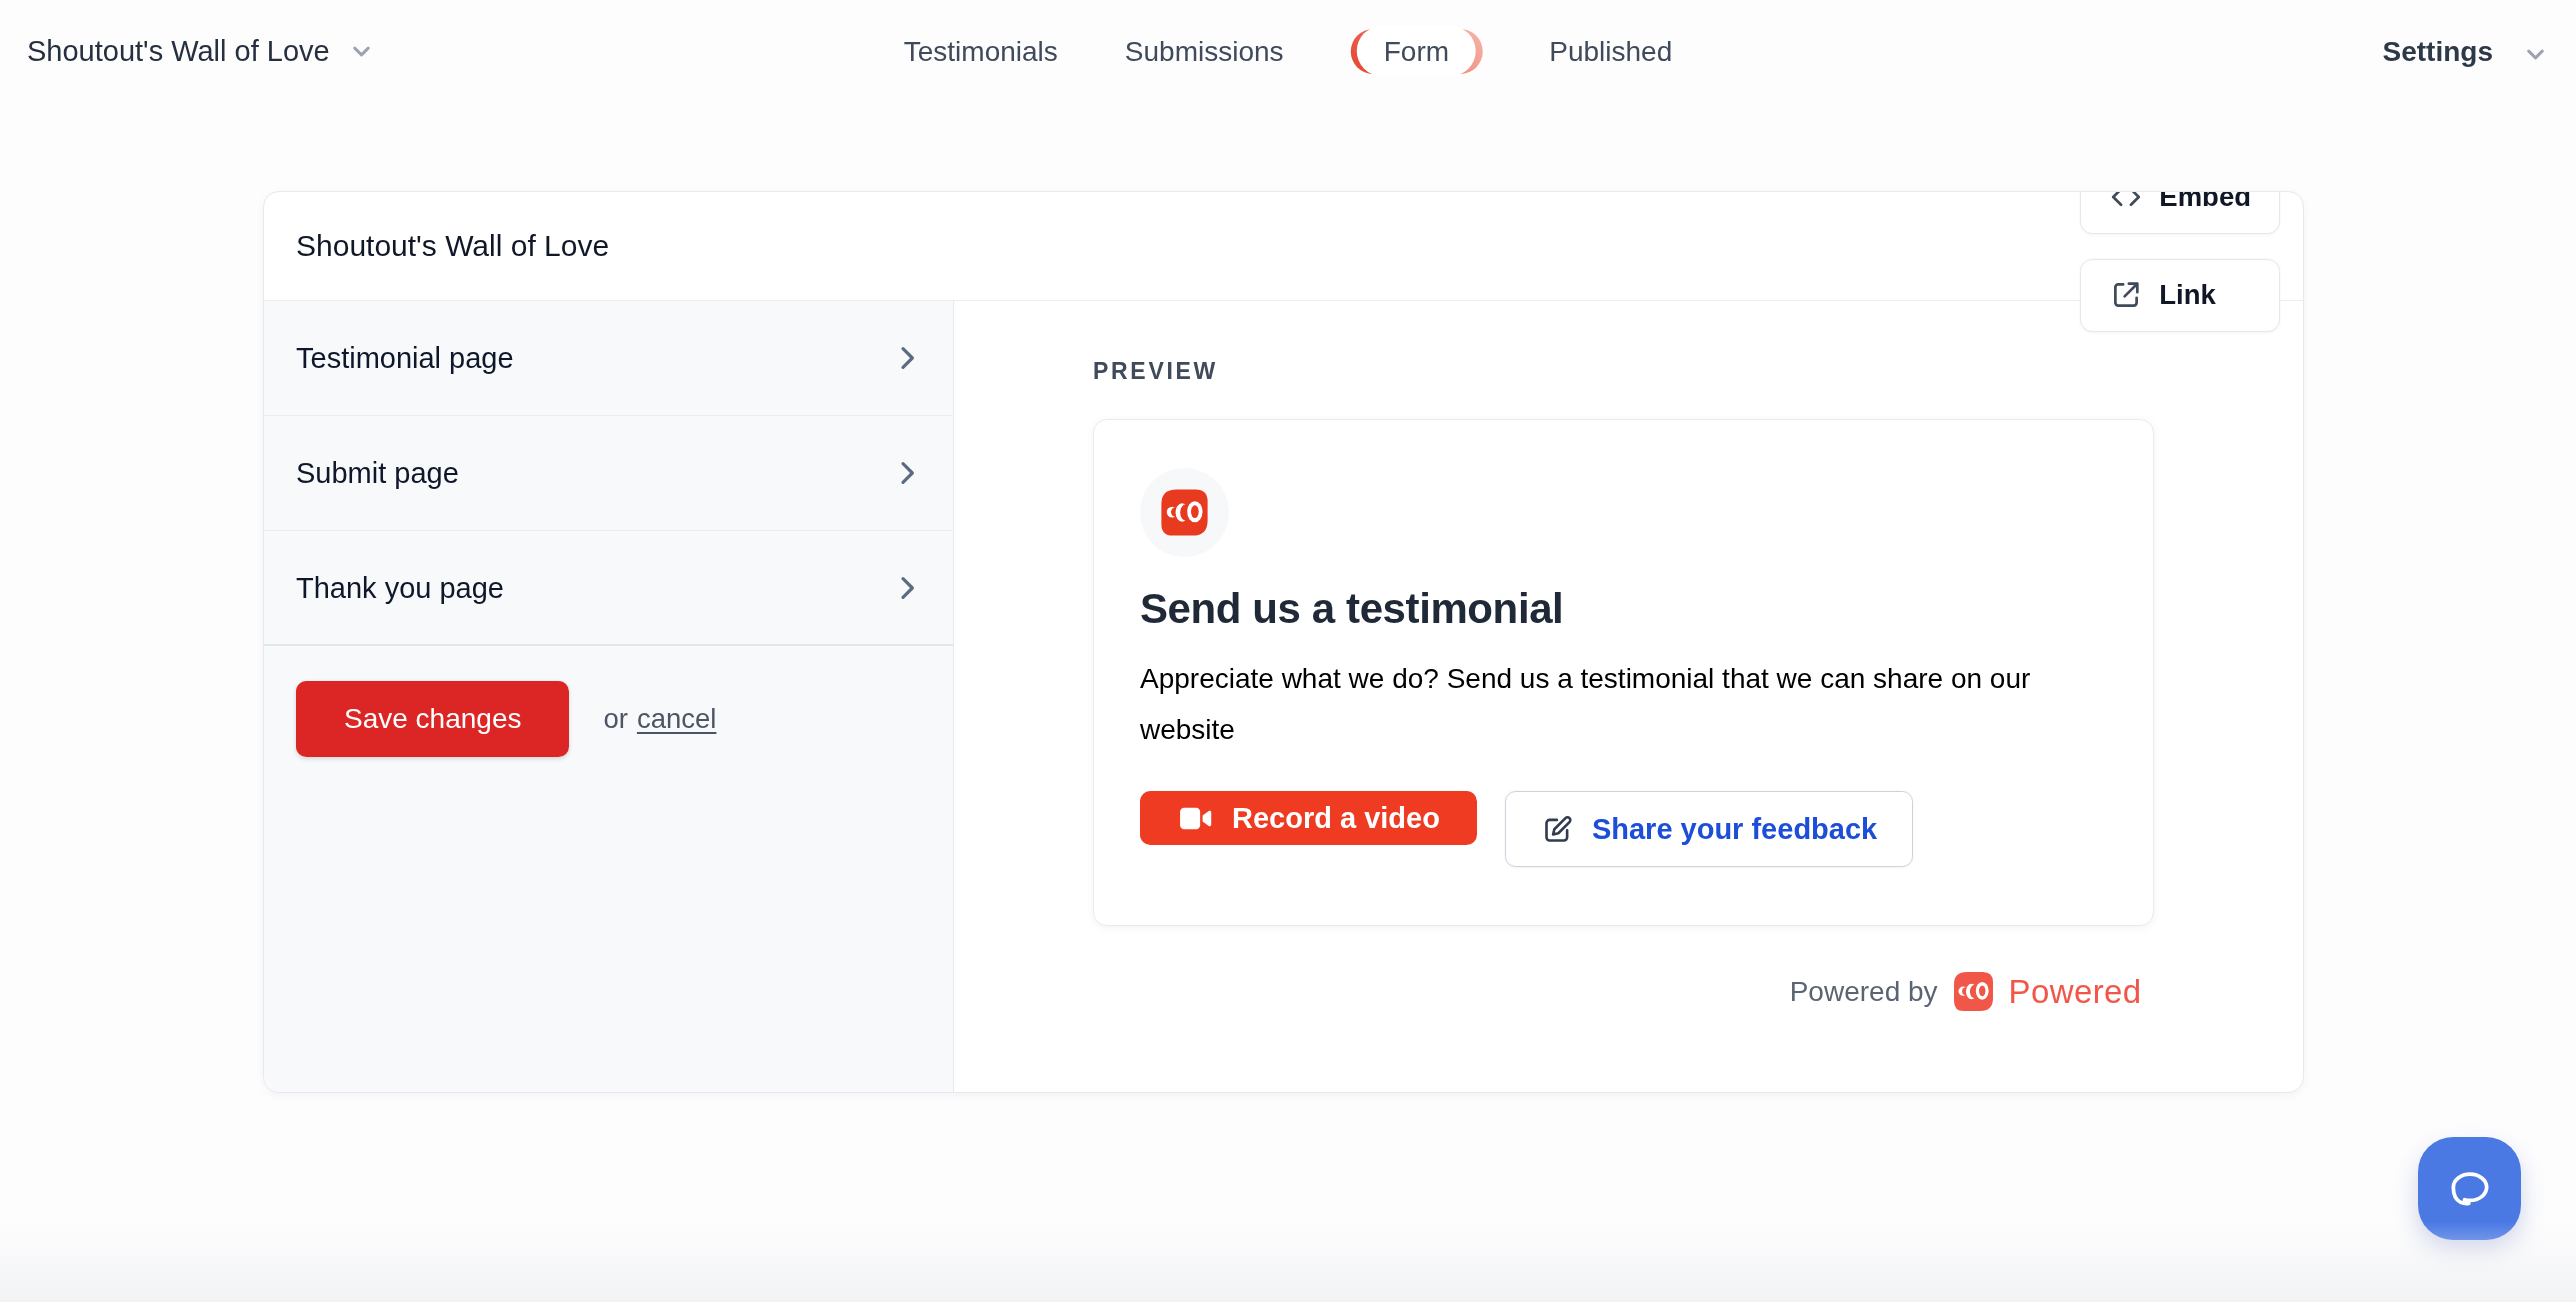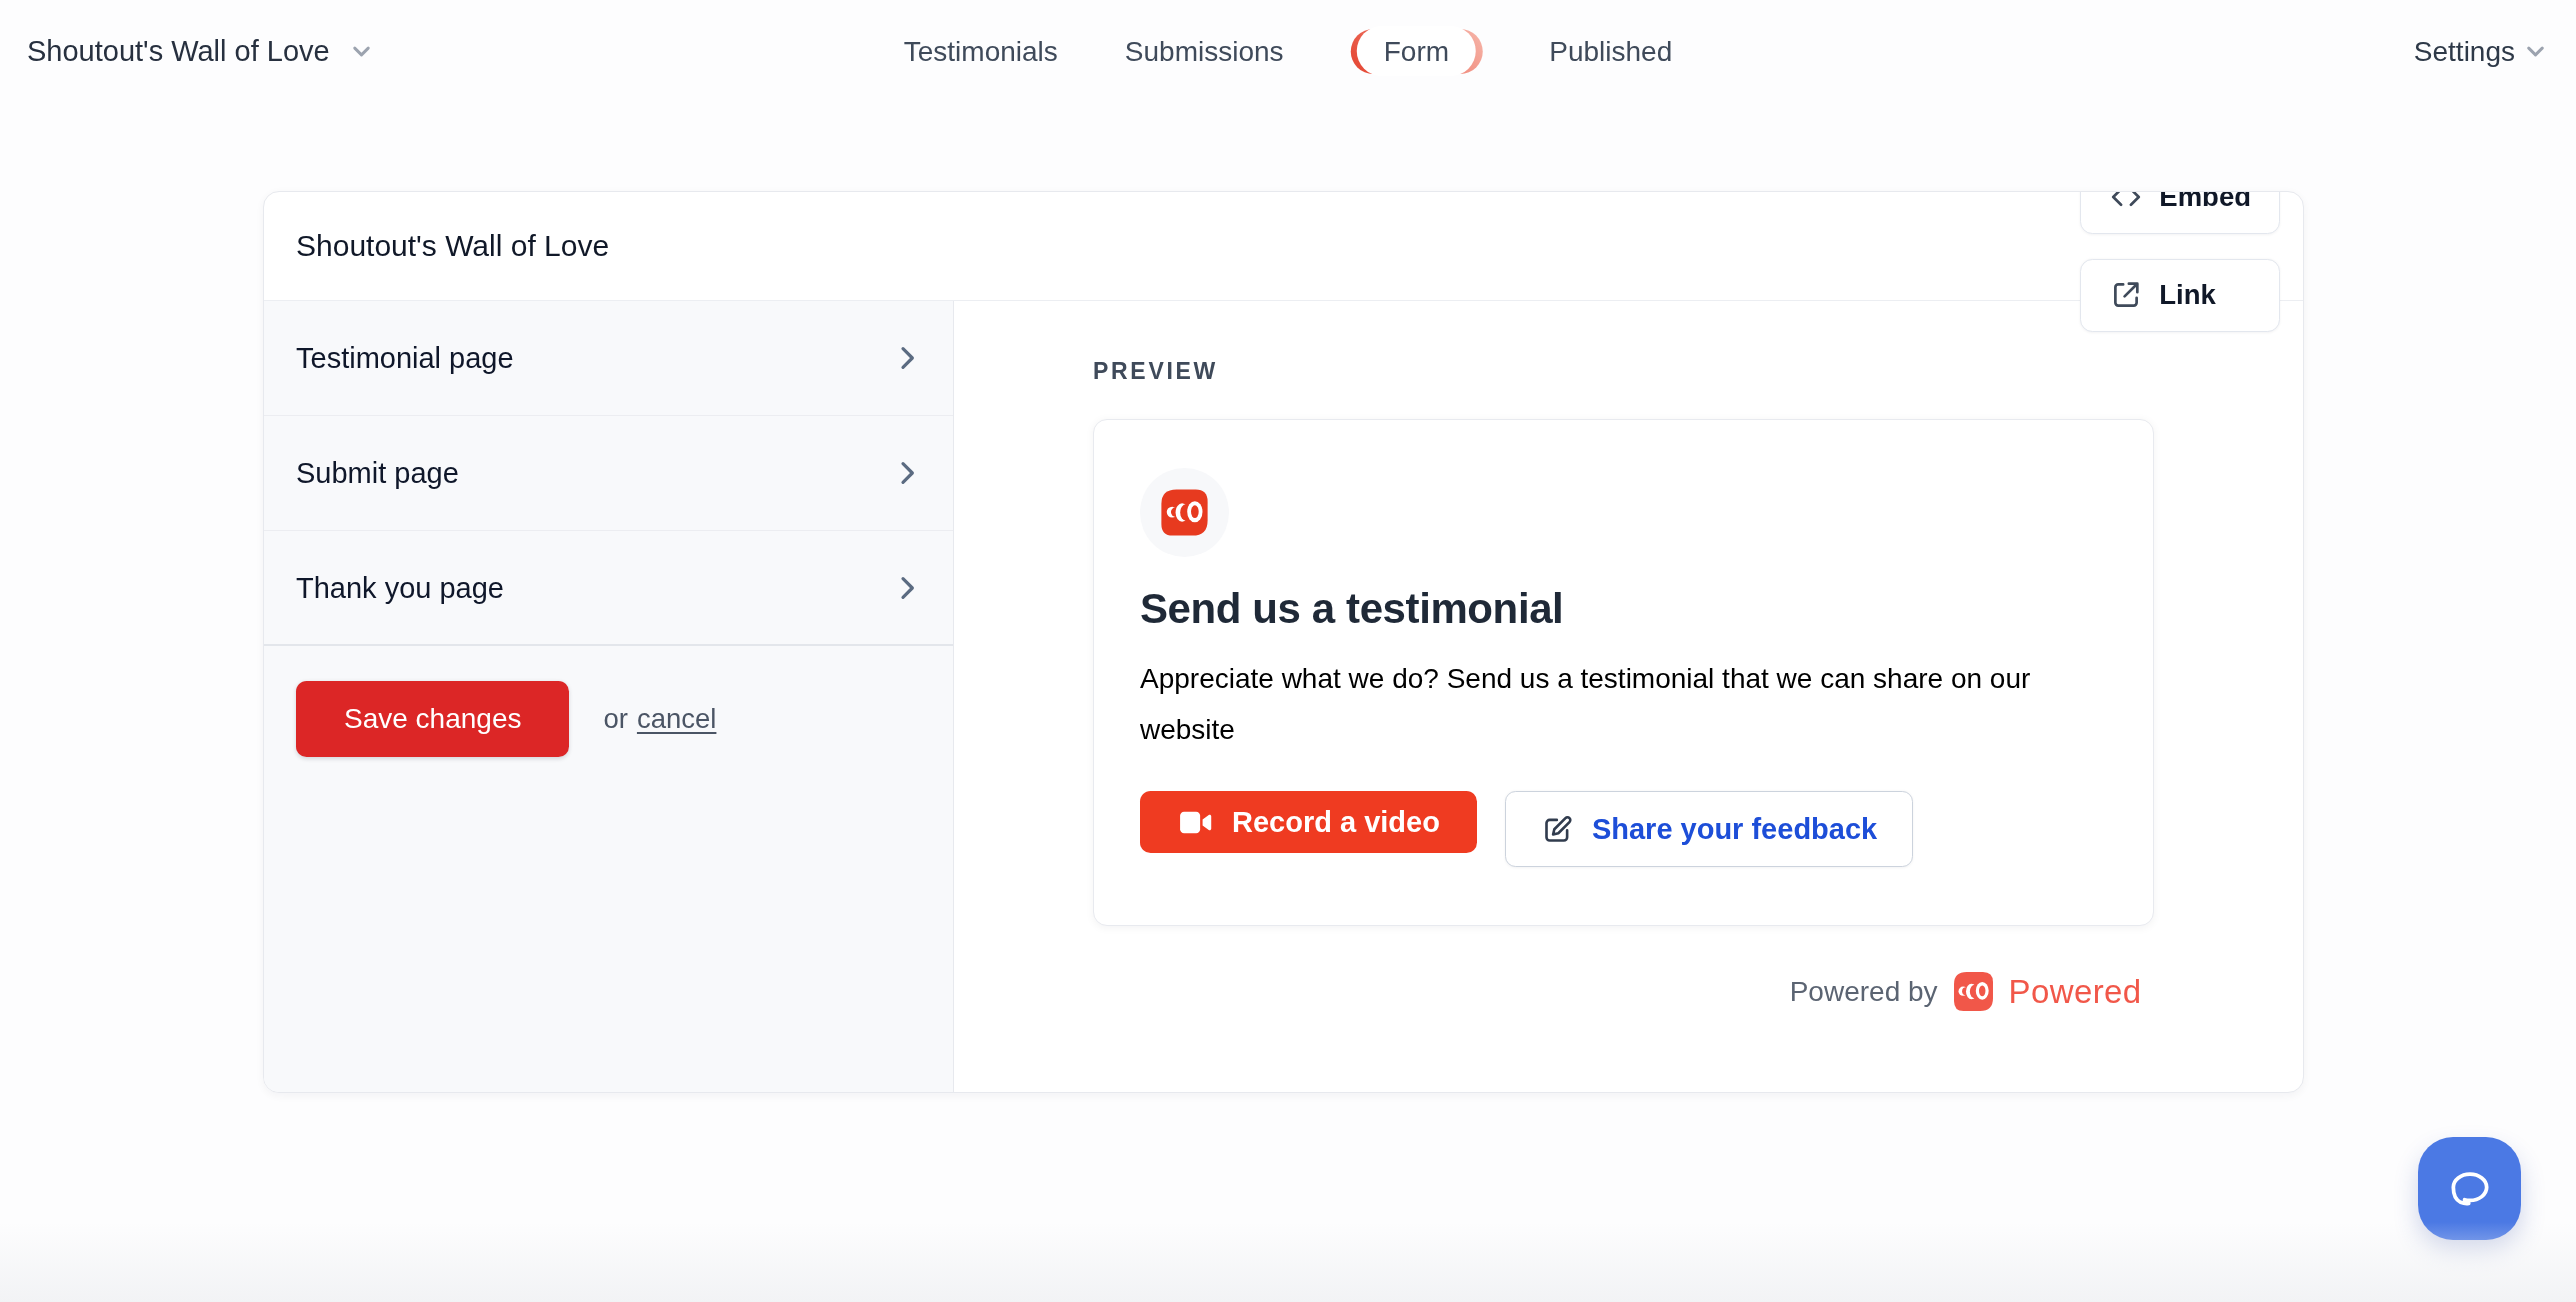--- a/index.html
+++ b/index.html
@@ -31,21 +31,21 @@
   }
   .nav-tab{ font-size:28px; color:#3f4a5a; cursor:pointer; white-space:nowrap; }
   .pill{
     border-radius:886px; padding:6.2px;
     background:linear-gradient(50deg,#e64d3a 10%,#f08273 55%,#f6b7ab 100%);
   }
   .pill-inner{
     background:#fff; border-radius:886px; padding:9.8px 27px;
     font-size:28px; color:#3f4a5a;
   }
-  .settings{ display:flex; align-items:center; gap:7px; cursor:pointer; }
+  .settings{ display:flex; align-items:flex-end; gap:29px; cursor:pointer;font-weight:bold; }
   .settings-label{ font-size:28px; color:#2e3948; }
 
   
   .card{
     position:absolute; left:263px; top:191px; width:2041px; height:902px;
     background:#fff; border:1.8px solid #e7e9ee; border-radius:16px;
     box-shadow:0 2.7px 9px rgba(15,23,42,.045);
     display:flex; flex-direction:column; overflow:hidden;
   }
   .card-header{
@@ -106,21 +106,21 @@
   }
   .logo-circle svg{ width:51px; height:51px; }
   .preview-heading{
     margin-top:28px; font-size:42px; font-weight:800; color:#1f2937; letter-spacing:-0.4px;
   }
   .preview-desc{
     margin-top:19.5px; font-size:28px; line-height:1.85; color:#000000; max-width:1020px;
   }
   .preview-btns{ margin-top:35px; display:flex; gap:28px; }
   .btn-record{
-    display:flex; align-items:center; gap:18px; height:62px; padding:0 37px;
+    display:flex; align-items:center; gap:18px; height:54px; padding:0 37px;
     background:#ef3b21; border:none; border-radius:10.6px; color:#fff;
     font-size:29px; font-weight:600; font-family:"Liberation Sans",sans-serif; cursor:pointer;
   }
   .btn-record svg{ width:37px; height:37px; }
   .btn-feedback{
     display:flex; align-items:center; gap:18px; height:76px; padding:8px 35px;
     background:#fff; border:1.8px solid #ccd3dd; border-radius:10.6px; color:#1d4ed8;
     font-size:29px; font-weight:600; font-family:"Liberation Sans",sans-serif; cursor:pointer;
     box-shadow:0 0.9px 2.7px rgba(15,23,42,.05);
   }

